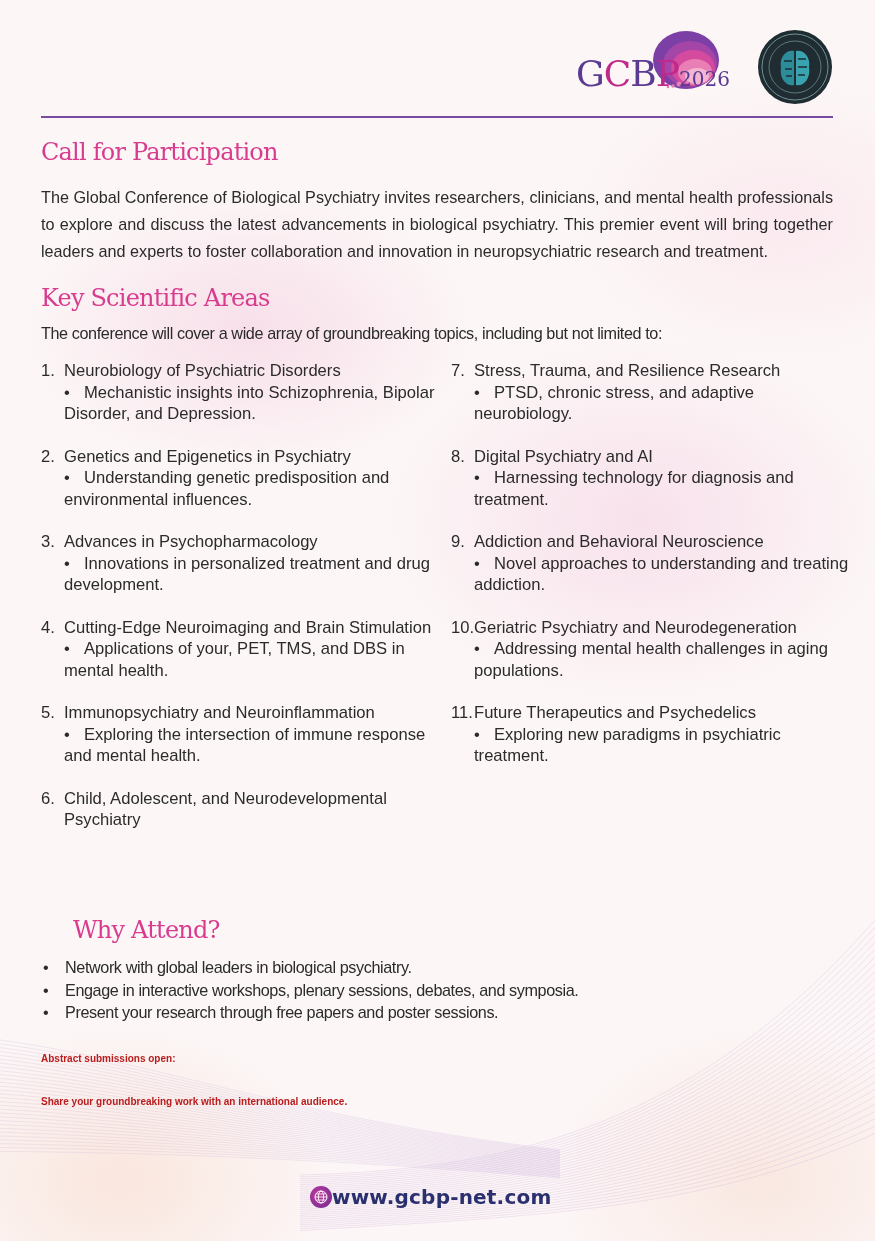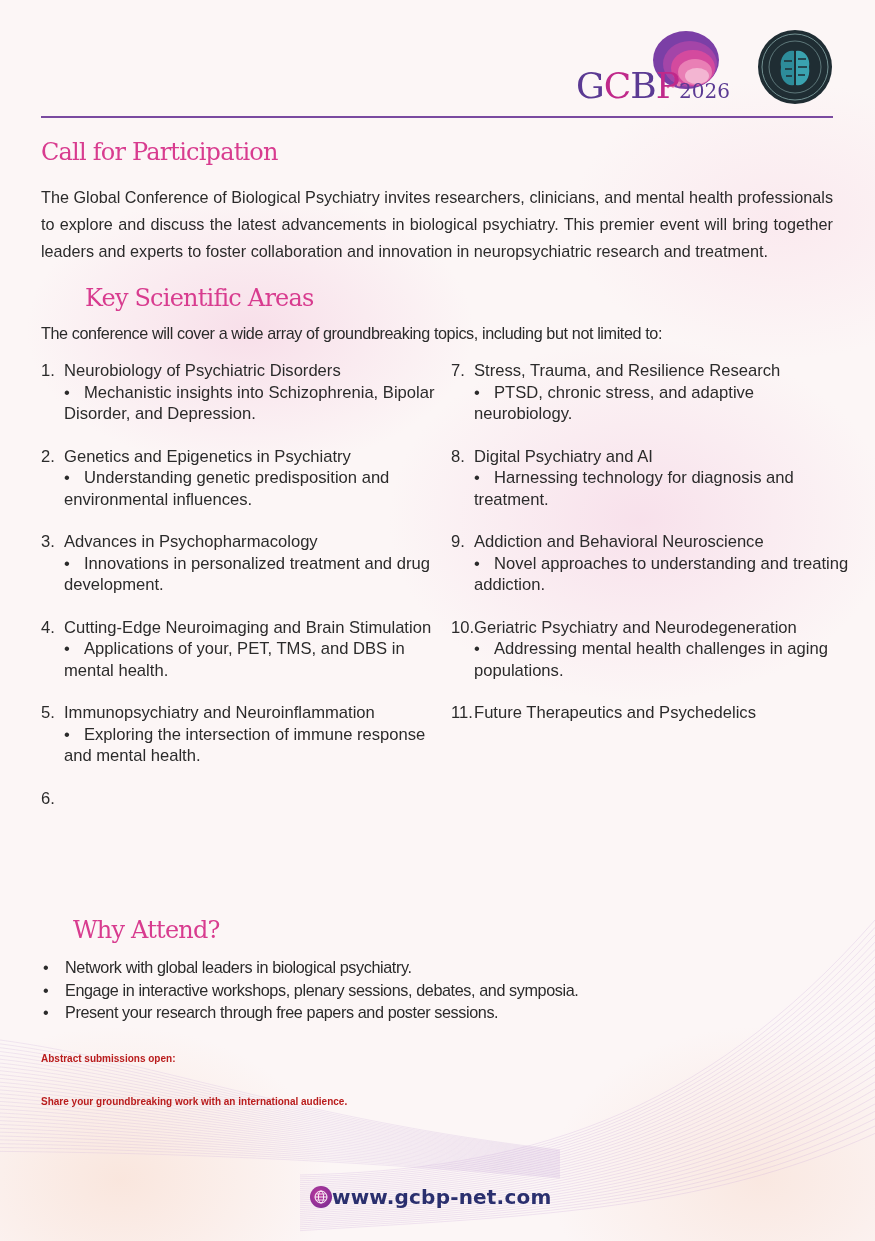--- a/index.html
+++ b/index.html
@@ -12,21 +12,21 @@
       radial-gradient(ellipse 320px 200px at 250px 330px, rgba(240,180,210,0.35), transparent 70%),
       radial-gradient(ellipse 360px 260px at 640px 520px, rgba(240,185,215,0.35), transparent 70%),
       radial-gradient(ellipse 300px 200px at 780px 220px, rgba(248,210,225,0.35), transparent 70%),
       radial-gradient(ellipse 300px 220px at 120px 1180px, rgba(245,200,175,0.35), transparent 70%),
       radial-gradient(ellipse 300px 220px at 760px 1180px, rgba(245,205,185,0.35), transparent 70%),
       #fcf6f6;
   }
   .waves { position: absolute; left: 0; top: 0; width: 875px; height: 1241px; pointer-events: none; }
   .header-rule { position: absolute; left: 41px; top: 116px; width: 792px; height: 2px; background: #7a4aa0; }
   .logo { position: absolute; left: 576px; top: 28px; width: 160px; height: 84px; }
-  .logo-text { position: absolute; left: 576px; top: 68px; font-family: "DejaVu Serif", serif; font-size: 36px; letter-spacing: -1px; line-height: 1; }
+  .logo-text { position: absolute; left: 576px; top: 56px; font-family: "DejaVu Serif", serif; font-size: 36px; letter-spacing: -1px; line-height: 1; }
   .logo-text .g { color: #5b3a93; }
   .logo-text .c { color: #c0298a; }
   .logo-text .b { color: #5b3a93; }
   .logo-text .p { color: #c0298a; }
   .logo-text .yr { color: #5b3a93; font-size: 20px; letter-spacing: 0; }
   .seal { position: absolute; left: 757px; top: 29px; width: 76px; height: 76px; }
 
   h2 {
     position: absolute; left: 41px;
     font-family: "DejaVu Serif", serif; font-weight: normal;
@@ -144,21 +144,21 @@
     <path d="M24 38 C22 28 30 20 37 22 L37 56 C30 58 22 50 24 38 Z" fill="#2d8c9a"></path>
     <path d="M52 38 C54 28 46 20 39 22 L39 56 C46 58 54 50 52 38 Z" fill="#3aa3b0"></path>
     <path d="M27 32 h8 M28 40 h7 M29 47 h6 M41 30 h8 M41 38 h9 M41 46 h7" stroke="#1f2d33" stroke-width="1.5"></path>
   </svg>
 </div>
 <div class="header-rule"></div>
 
 <h2 style="top:138px;">Call for Participation</h2>
 <p class="para" style="top:184px;">The Global Conference of Biological Psychiatry invites researchers, clinicians, and mental health professionals to explore and discuss the latest advancements in biological psychiatry. This premier event will bring together leaders and experts to foster collaboration and innovation in neuropsychiatric research and treatment.</p>
 
-<h2 style="top:284px;margin-left:44px;">Key Scientific Areas</h2>
+<h2 style="top:284px;">Key Scientific Areas</h2>
 <p class="intro">The conference will cover a wide array of groundbreaking topics, including but not limited to:</p>
 
 <div class="col col-left">
   <div class="area">
       <span class="num">1.</span>
       <span class="title">Neurobiology of Psychiatric Disorders</span>
       <span class="desc"><span class="bullet">•</span><span>Mechanistic insights into Schizophrenia, Bipolar Disorder, and Depression.</span></span>
     </div>
   <div class="area">
       <span class="num">2.</span>
@@ -175,20 +175,21 @@
       <span class="title">Cutting-Edge Neuroimaging and Brain Stimulation</span>
       <span class="desc"><span class="bullet">•</span><span>Applications of your, PET, TMS, and DBS in mental health.</span></span>
     </div>
   <div class="area">
       <span class="num">5.</span>
       <span class="title">Immunopsychiatry and Neuroinflammation</span>
       <span class="desc"><span class="bullet">•</span><span>Exploring the intersection of immune response and mental health.</span></span>
     </div>
   <div class="area">
       <span class="num">6.</span>
+      <span class="title">Child, Adolescent, and Neurodevelopmental Psychiatry</span>
     </div>
 </div>
 
 <div class="col col-right">
   <div class="area">
       <span class="num">7.</span>
       <span class="title">Stress, Trauma, and Resilience Research</span>
       <span class="desc"><span class="bullet">•</span><span>PTSD, chronic stress, and adaptive neurobiology.</span></span>
     </div>
   <div class="area">
@@ -202,20 +203,21 @@
       <span class="desc"><span class="bullet">•</span><span>Novel approaches to understanding and treating addiction.</span></span>
     </div>
   <div class="area">
       <span class="num">10.</span>
       <span class="title">Geriatric Psychiatry and Neurodegeneration</span>
       <span class="desc"><span class="bullet">•</span><span>Addressing mental health challenges in aging populations.</span></span>
     </div>
   <div class="area">
       <span class="num">11.</span>
       <span class="title">Future Therapeutics and Psychedelics</span>
+      <span class="desc"><span class="bullet">•</span><span>Exploring new paradigms in psychiatric treatment.</span></span>
     </div>
 </div>
 
 <h2 style="top:916px;margin-left:32px;">Why Attend?</h2>
 <ul class="why-list">
   <li><span class="dot">•</span><span>Network with global leaders in biological psychiatry.</span></li>
   <li><span class="dot">•</span><span>Engage in interactive workshops, plenary sessions, debates, and symposia.</span></li>
   <li><span class="dot">•</span><span>Present your research through free papers and poster sessions.</span></li>
 </ul>
 

